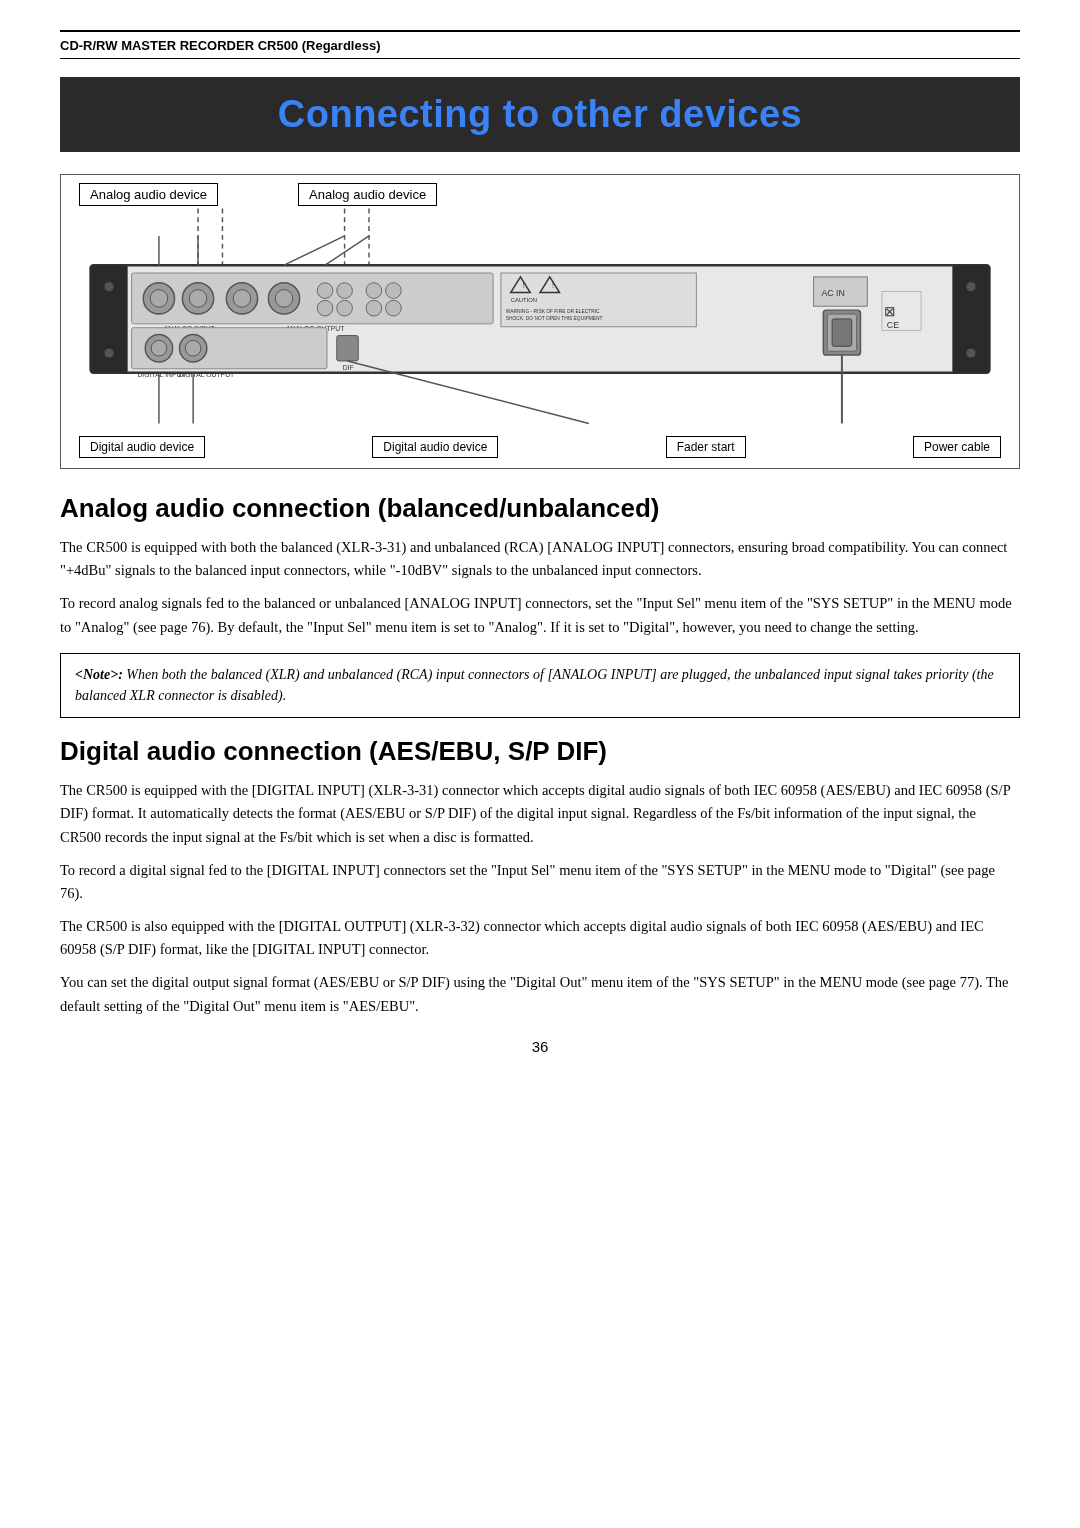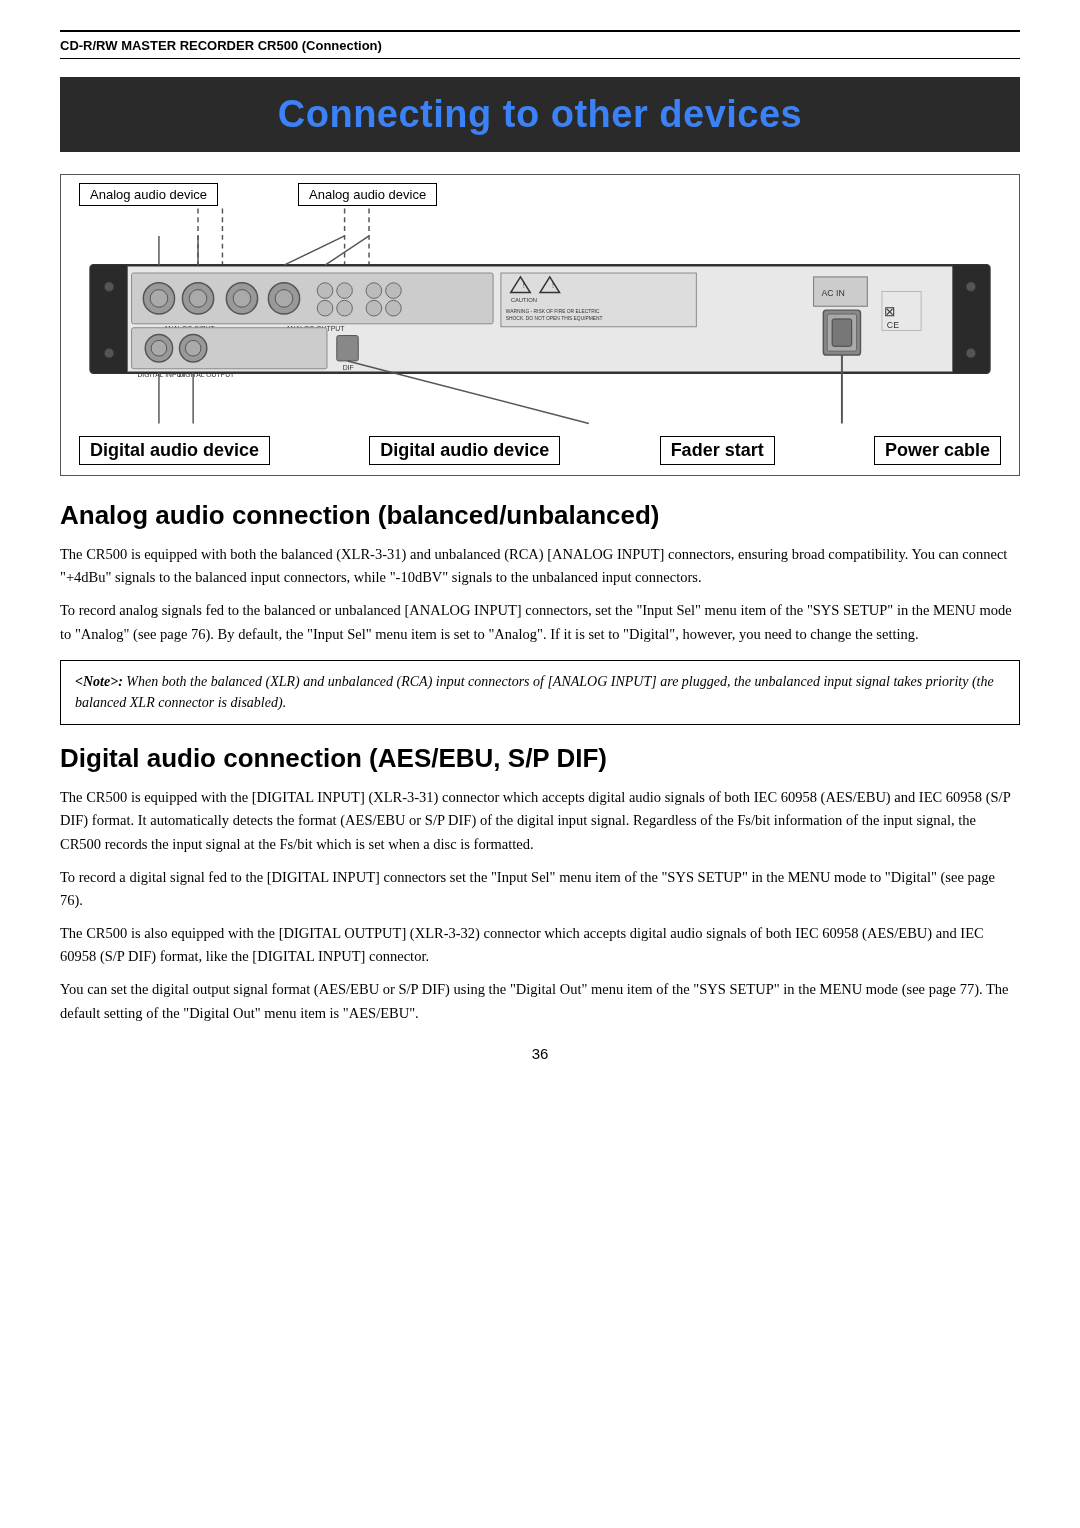--- a/index.html
+++ b/index.html
@@ -69,25 +69,24 @@
       padding: 0 10px;
     }
     .diagram-labels-bottom {
       display: flex;
       justify-content: space-between;
       padding: 6px 18px 10px 18px;
     }
     .label-box-bottom {
       border: 1px solid #000;
       padding: 3px 10px;
-      font-size: 18px;
+      font-size: 12px;
       font-family: Arial, sans-serif;
       background: #fff;
       text-align: center;
-      font-weight: bold;
     }
     
     .section-title {
       font-size: 26px;
       font-family: Arial, sans-serif;
       font-weight: bold;
       margin-bottom: 12px;
       margin-top: 10px;
     }
     .section-body {
@@ -114,21 +113,21 @@
       font-family: Arial, sans-serif;
       margin-top: 20px;
     }
   </style>
 </head>
 <body>
 
 <div class="page">
 
   <div class="header-bar">
-    <span>CD-R/RW MASTER RECORDER  CR500 (Connection)</span>
+    <span>CD-R/RW MASTER RECORDER  CR500 (Regardless)</span>
   </div>
 
   <div class="page-title-box">
     <h1>Connecting to other devices</h1>
   </div>
 
   <div class="diagram-container">
 
     <div class="diagram-labels-top">
       <div class="label-box">Analog audio device</div>

